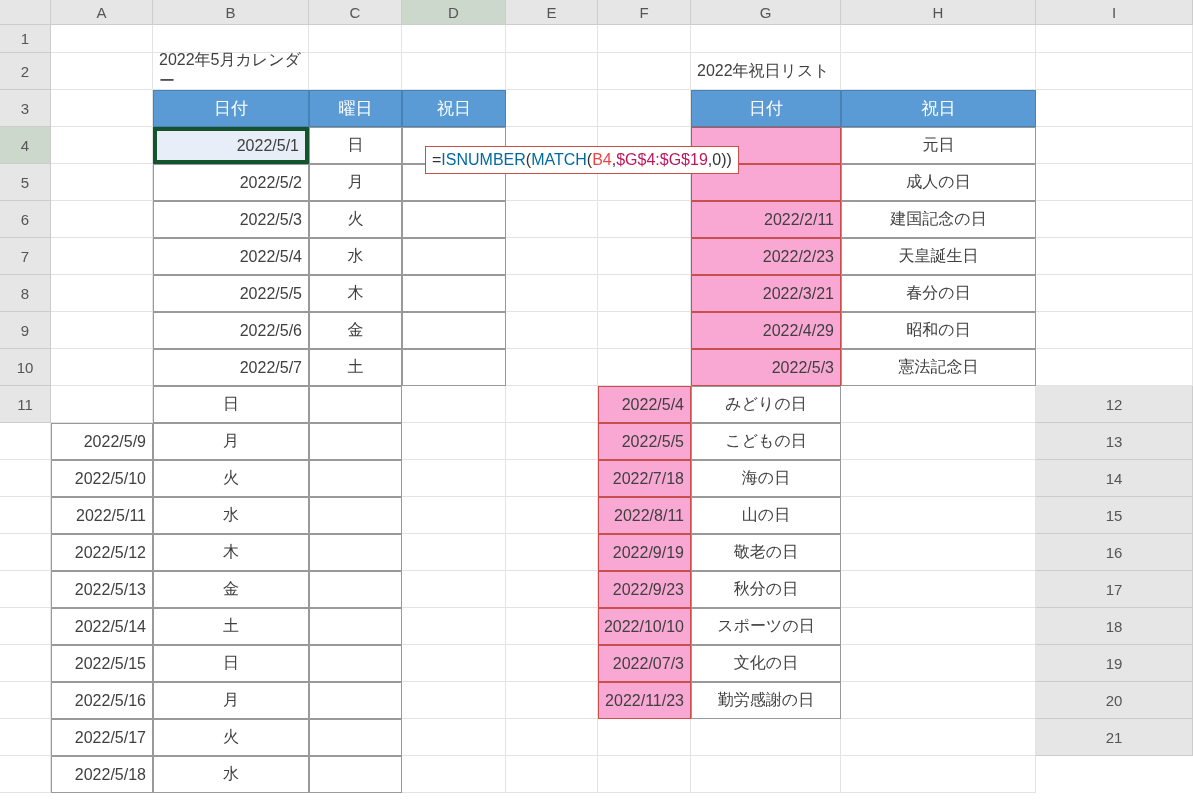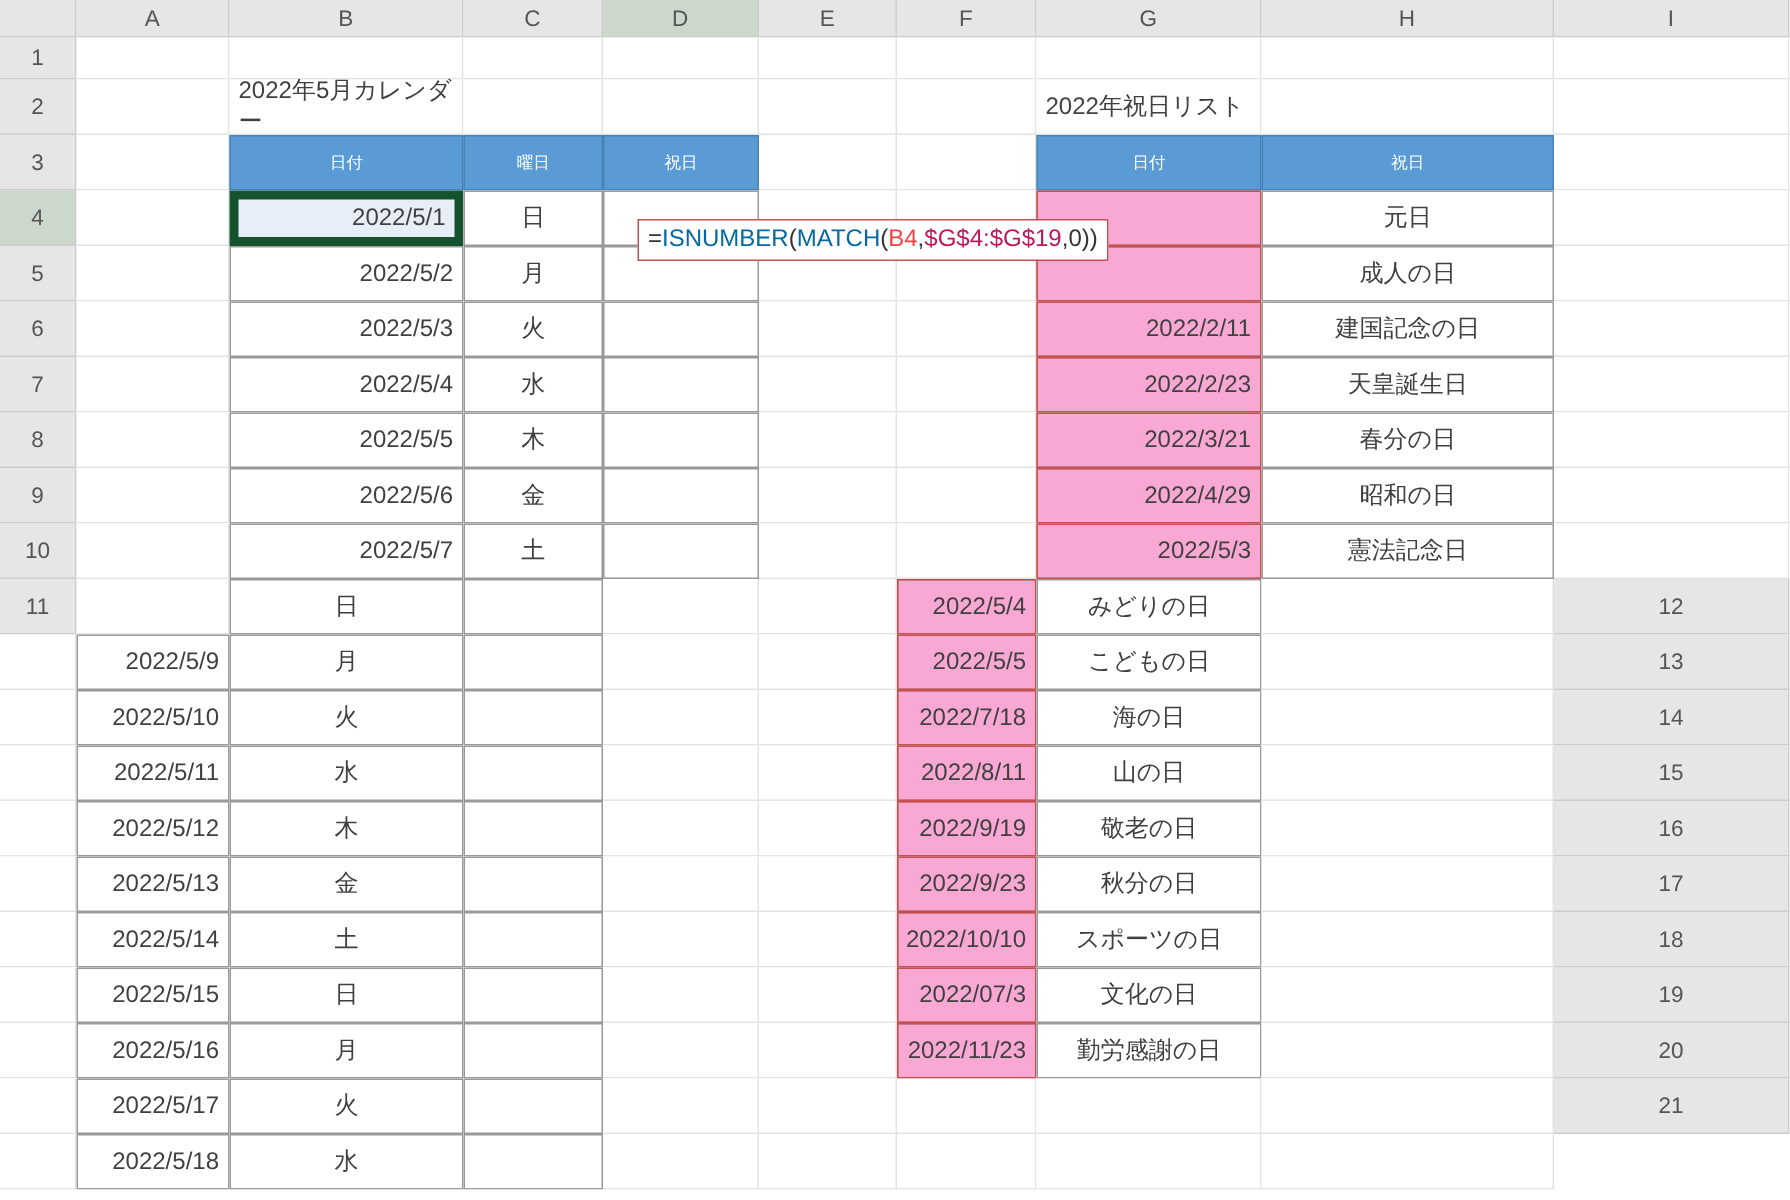--- a/index.html
+++ b/index.html
@@ -5,26 +5,26 @@
 * { margin:0; padding:0; box-sizing:border-box; }
 body { font-family:"Yu Gothic","Meiryo",sans-serif; font-size:16px; background:#fff; color:#333; user-select:none; }
 .sheet { display:grid; grid-template-columns:51px 102px 156px 93px 104px 92px 93px 150px 195px 157px; }
 .ch { background:#e6e6e6; border-right:1px solid #ccc; border-bottom:1px solid #ccc; text-align:center; font-size:15px; color:#555; height:25px; line-height:25px; }
 .ch.sel { background:#ccd8cc; }
 .rh { background:#e6e6e6; border-right:1px solid #ccc; border-bottom:1px solid #ccc; text-align:center; font-size:15px; color:#555; display:flex; align-items:center; justify-content:center; }
 .rh.sel { background:#ccd8cc; }
 .cell { border-right:1px solid #e3e3e3; border-bottom:1px solid #e3e3e3; display:flex; align-items:center; padding:0 6px; color:#404040; position:relative; background:#fff; }
 .r { height:37px; }
 .r1 { height:28px; }
-.hdr { background:#5B9BD5; color:#fff; justify-content:center; border:1px solid #4682b4; font-size:11px; }
+.hdr { background:#5B9BD5; color:#fff; justify-content:center; border:1px solid #4682b4; font-size:17px; }
 .br { border:1px solid #999; }
 .right { justify-content:flex-end; }
 .center { justify-content:center; }
 .pink { background:#f9a8d4; }
-.selcell { background:#e8eef7; border:6px solid #14532d; }
+.selcell { background:#e8eef7; border:4px solid #14532d; }
 .range-sel { outline:1px solid #c94f4f; outline-offset:-1px; }
 .active-cell { position:relative; }
 .formula-overlay { position:absolute; left:425px; top:146px; height:28px; border:1px solid #c94f4f; background:#fff; display:flex; align-items:center; padding:0 6px; font-family:"Yu Gothic",sans-serif; font-size:16px; white-space:nowrap; z-index:10; }
 .f-eq{color:#333;} .f-fn{color:#0369a1;} .f-p{color:#333;} .f-ref1{color:#ef4444;} .f-ref2{color:#be185d;} .f-num{color:#333;}
 .corner { background:#e6e6e6; border-right:1px solid #ccc; border-bottom:1px solid #ccc; }
 </style>
 </head>
 <body>
 
 <div class="sheet" id="sheet">

